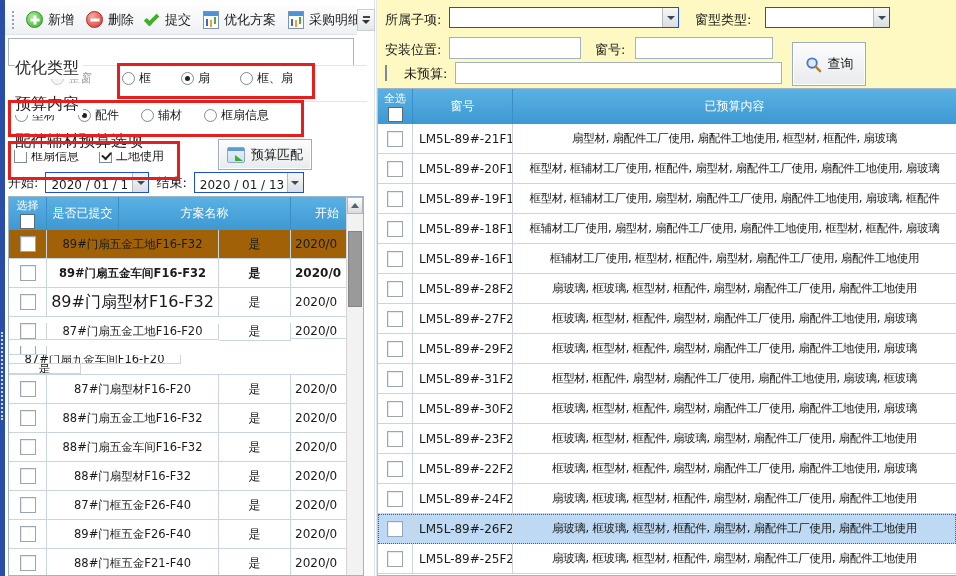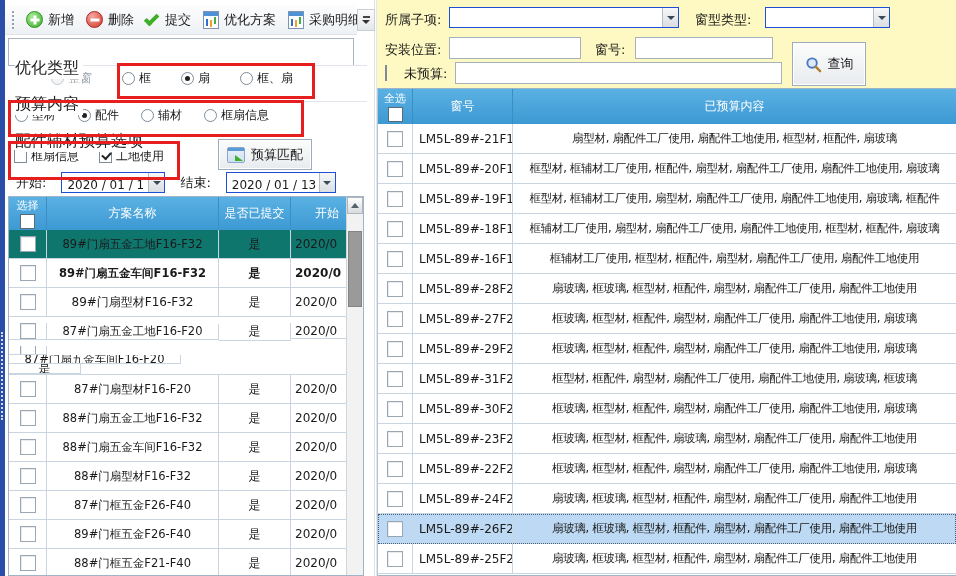--- a/index.html
+++ b/index.html
@@ -45,38 +45,38 @@
   .cbox{width:13px;height:13px;border:1px solid #7d8b98;background:#fff;position:relative;box-sizing:border-box;flex:none}
   .cbox.on::after{content:"";position:absolute;left:2px;top:1px;width:7px;height:4px;border-left:2px solid #222;
                   border-bottom:2px solid #222;transform:rotate(-48deg)}
   .hl{position:absolute;border:3px solid #e61e1e;pointer-events:none;z-index:3}
   .push-btn{display:flex;align-items:center;justify-content:center;gap:6px;background:linear-gradient(#fcfcfc,#e8ebee);
             border:1px solid #9cabbd;box-shadow:inset 0 0 0 1px #fff;font-size:13px;cursor:default}
   .match-icon{width:16px;height:14px;background:linear-gradient(#eaf2fb,#cfe0f2);border:1px solid #8aa6c8;border-radius:2px;position:relative}
   .match-icon::before{content:"";position:absolute;left:0;top:0;right:0;height:3px;background:#5b9bd5}
   .match-icon::after{content:"";position:absolute;right:1px;bottom:1px;width:0;height:0;
                      border-style:solid;border-width:6px 0 0 8px;border-color:transparent transparent transparent #3fae29}
-  .date-row{left:11px;top:172px;display:flex;align-items:center;gap:15px}
+  .date-row{left:3px;top:172px;display:flex;align-items:center;gap:7px}
   .date-label{white-space:nowrap;font-size:13px}
   .combo{height:21px;border:1px solid #1d4ed8;background:#fff;display:flex;align-items:flex-end;box-sizing:border-box}
   .combo .val{flex:1;padding:0 5px;white-space:nowrap;overflow:hidden;font-size:12px}
   .combo .drop{width:15px;align-self:stretch;background:linear-gradient(#f7f7f7,#dadee2);border-left:1px solid #b4bcc4;
                display:flex;align-items:center;justify-content:center}
   .combo .drop .caret{border-top-color:#3a4a58}
   
   .grid{background:#fff;border:1px solid #9fb4c6;box-sizing:border-box;overflow:hidden}
   .g-head{display:flex;background:linear-gradient(#5ab1e3,#3d99d3);color:#fff}
   .g-hcell{display:flex;align-items:center;justify-content:center;border-right:1px solid #3a8ec6;box-sizing:border-box;overflow:hidden}
   .g-hcell.two{flex-direction:column;gap:1px;justify-content:center}
   .hd-check{width:13px;height:13px;background:#fff;border:1px solid #5a6a78}
   .g-row{display:flex;background:#fff;box-sizing:border-box}
   .g-cell{display:flex;align-items:center;border-right:1px solid #c9d6e2;border-bottom:1px solid #c9d6e2;
           box-sizing:border-box;overflow:hidden;white-space:nowrap}
   .center{justify-content:center}
-  .g-row.sel-l{background:#0f766e}
+  .g-row.sel-l{background:#a16207}
   .g-row.sel-r{background:#bdd9f3;outline:1px dotted #44617e;outline-offset:-1px}
   .rowbox{width:14px;height:14px;border:1px solid #9aa6b2;background:#fff;box-shadow:inset 1px 1px 0 #e8ecef}
   
   .ltable{left:3px;top:196px;width:356px;height:380px}
   .ltable .g-head{height:33px}
   .scrollbar{position:absolute;right:0;top:0;width:17px;bottom:0;background:#f2f2f2;border-left:1px solid #d5d5d5;box-sizing:border-box}
   .sb-btn{position:absolute;left:0;top:0;width:16px;height:17px;background:linear-gradient(#fdfdfd,#d9dcdf);
           border:1px solid #b0b6bc;box-sizing:border-box;display:flex;align-items:center;justify-content:center}
   .sb-up{width:0;height:0;border-left:4px solid transparent;border-right:4px solid transparent;border-bottom:5px solid #55606a}
   .sb-thumb{position:absolute;left:1px;top:34px;width:14px;height:76px;background:#9a9a9a;border:1px solid #848484;box-sizing:border-box}
@@ -208,22 +208,22 @@
         </span>
     </div>
   </div>
 
   <div class="abs grid ltable">
     <div class="g-head">
       <div class="g-hcell two" style="width:38px;font-size:11px">
         <span>选择</span>
         <span class="hd-check"></span>
       </div>
+      <div class="g-hcell" style="width:72px">是否已提交</div>
       <div class="g-hcell" style="width:172px">方案名称</div>
-      <div class="g-hcell" style="width:72px">是否已提交</div>
       <div class="g-hcell" style="flex:1;border-right:none">开始</div>
     </div>
     <div>
         <div class="g-row sel-l" style="height: 29px;">
           <div class="g-cell center" style="width: 38px;">
             <span class="rowbox"></span>
           </div>
           <div class="g-cell center" style="width: 172px; font-size: 11.5px;">89#门扇五金工地F16-F32</div>
           <div class="g-cell center" style="width: 72px;">是</div>
           <div class="g-cell" style="flex: 1 1 0%; padding-left: 4px; border-right: none;">2020/0</div>
@@ -233,21 +233,21 @@
             <span class="rowbox"></span>
           </div>
           <div class="g-cell center" style="width: 172px; font-size: 11.5px;">89#门扇五金车间F16-F32</div>
           <div class="g-cell center" style="width: 72px;">是</div>
           <div class="g-cell" style="flex: 1 1 0%; padding-left: 4px; border-right: none;">2020/0</div>
         </div>
         <div class="g-row" style="height: 29px;">
           <div class="g-cell center" style="width: 38px;">
             <span class="rowbox"></span>
           </div>
-          <div class="g-cell center" style="width: 172px; font-size: 12px;">89#门扇型材F16-F32</div>
+          <div class="g-cell center" style="width: 172px; font-size: 16px;">89#门扇型材F16-F32</div>
           <div class="g-cell center" style="width: 72px;">是</div>
           <div class="g-cell" style="flex: 1 1 0%; padding-left: 4px; border-right: none;">2020/0</div>
         </div>
         <div class="g-row" style="height: 29px; align-items: center;">
           <div class="g-cell center" style="width: 38px;">
             <span class="rowbox"></span>
           </div>
           <div class="g-cell center" style="width: 172px; font-size: 11.5px;">87#门扇五金工地F16-F20</div>
           <div class="g-cell center" style="width: 72px;">是</div>
           <div class="g-cell" style="flex: 1 1 0%; padding-left: 4px; border-right: none;">2020/0</div>

